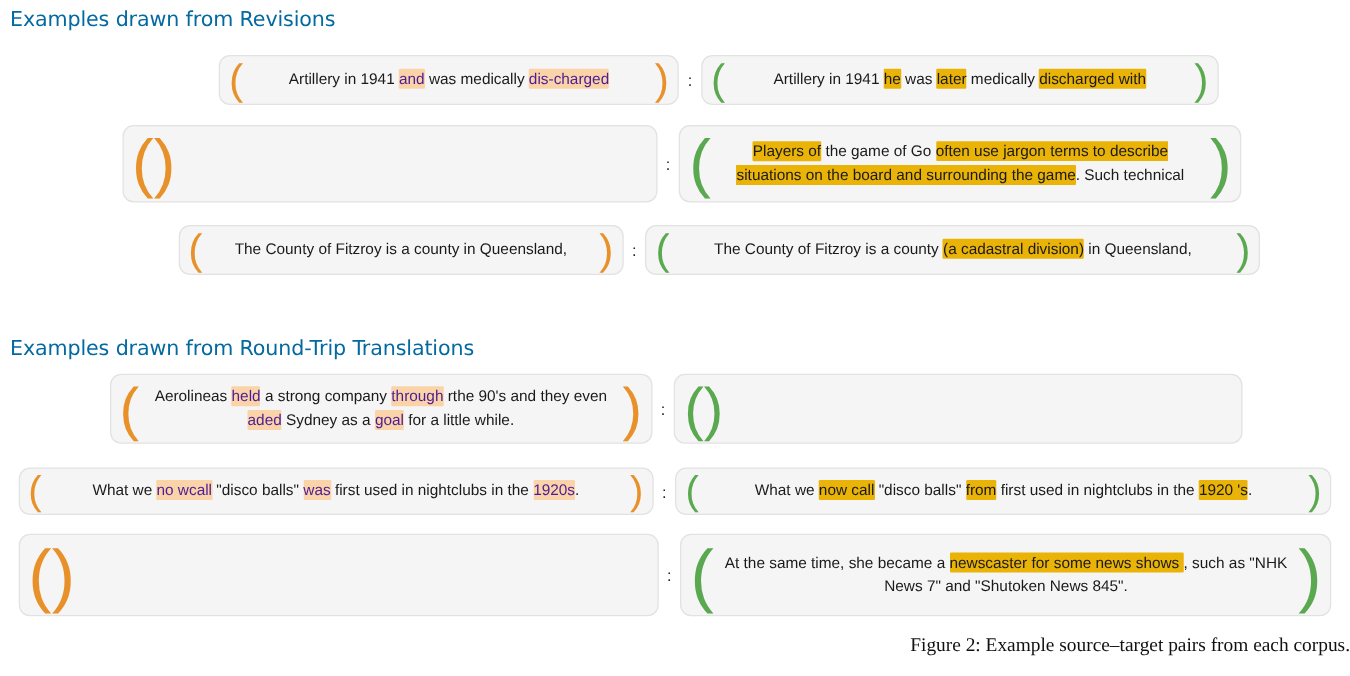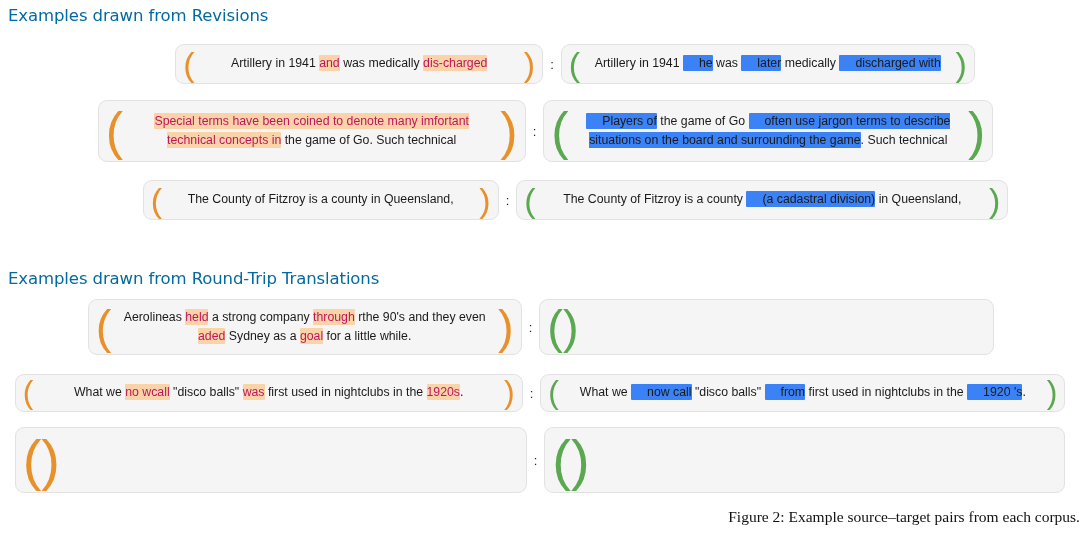--- a/index.html
+++ b/index.html
@@ -63,22 +63,22 @@
     font-size: 12.3px;
     line-height: 1.55;
     color: #1a1a1a;
     padding: 0 6px;
   }
 
   mark.hl {
     padding: 1px 0;
     border-radius: 1px;
   }
-  mark.src-hl { background: #fad3a8; color: #be185d; }
-  mark.tgt-hl { background: #3b82f6; color: #1a1a1a; padding-left: 16px; }
+  mark.src-hl { background: #fad3a8; color: #4c1d95; }
+  mark.tgt-hl { background: #eab308; color: #1a1a1a; }
 
   .colon {
     font-size: 13px;
     color: #222222;
     padding: 0 7px;
     line-height: 1;
   }
 
   .caption {
     position: absolute;
@@ -140,21 +140,20 @@
   <div class="ex-box tgt">
     <span class="bracket tgt">(</span>
     <span class="box-text">Artillery in 1941 <mark class="hl tgt-hl">he</mark> was <mark class="hl tgt-hl">later</mark> medically <mark class="hl tgt-hl">discharged with</mark></span>
     <span class="bracket tgt">)</span>
   </div>
 </div>
 
 <div class="pair-row h62" id="row-r2">
   <div class="ex-box src">
     <span class="bracket src">(</span>
-    <span class="box-text"><mark class="hl src-hl">Special terms have been coined to denote many imfortant technical concepts in</mark> the game of Go. Such technical</span>
     <span class="bracket src">)</span>
   </div>
   <span class="colon">:</span>
   <div class="ex-box tgt">
     <span class="bracket tgt">(</span>
     <span class="box-text"><mark class="hl tgt-hl">Players of</mark> the game of Go <mark class="hl tgt-hl">often use jargon terms to describe situations on the board and surrounding the game</mark>. Such technical</span>
     <span class="bracket tgt">)</span>
   </div>
 </div>
 
@@ -200,17 +199,18 @@
 </div>
 
 <div class="pair-row h66" id="row-t3">
   <div class="ex-box src">
     <span class="bracket src">(</span>
     <span class="bracket src">)</span>
   </div>
   <span class="colon">:</span>
   <div class="ex-box tgt">
     <span class="bracket tgt">(</span>
+    <span class="box-text">At the same time, she became a <mark class="hl tgt-hl">newscaster for some news shows </mark>, such as "NHK News 7" and "Shutoken News 845".</span>
     <span class="bracket tgt">)</span>
   </div>
 </div>
 
 <div class="caption">Figure 2: Example source–target pairs from each corpus.</div>
 
 </body></html>

